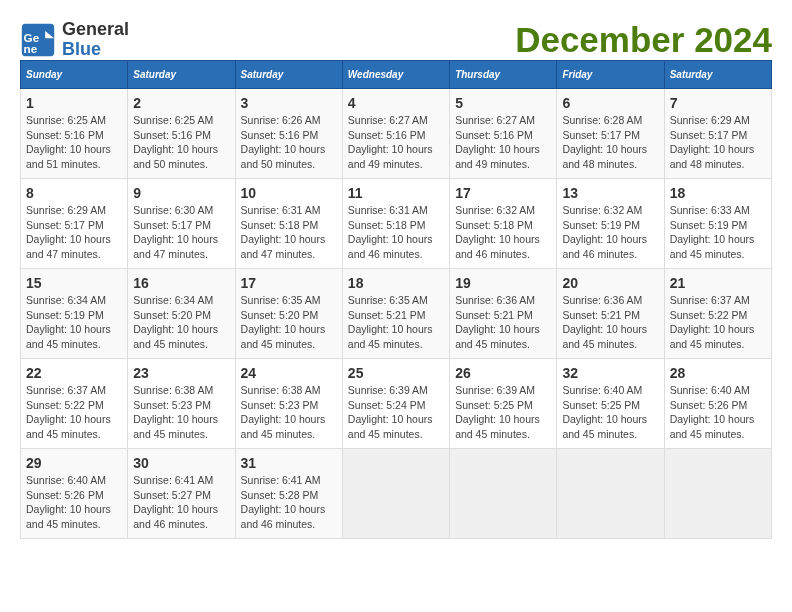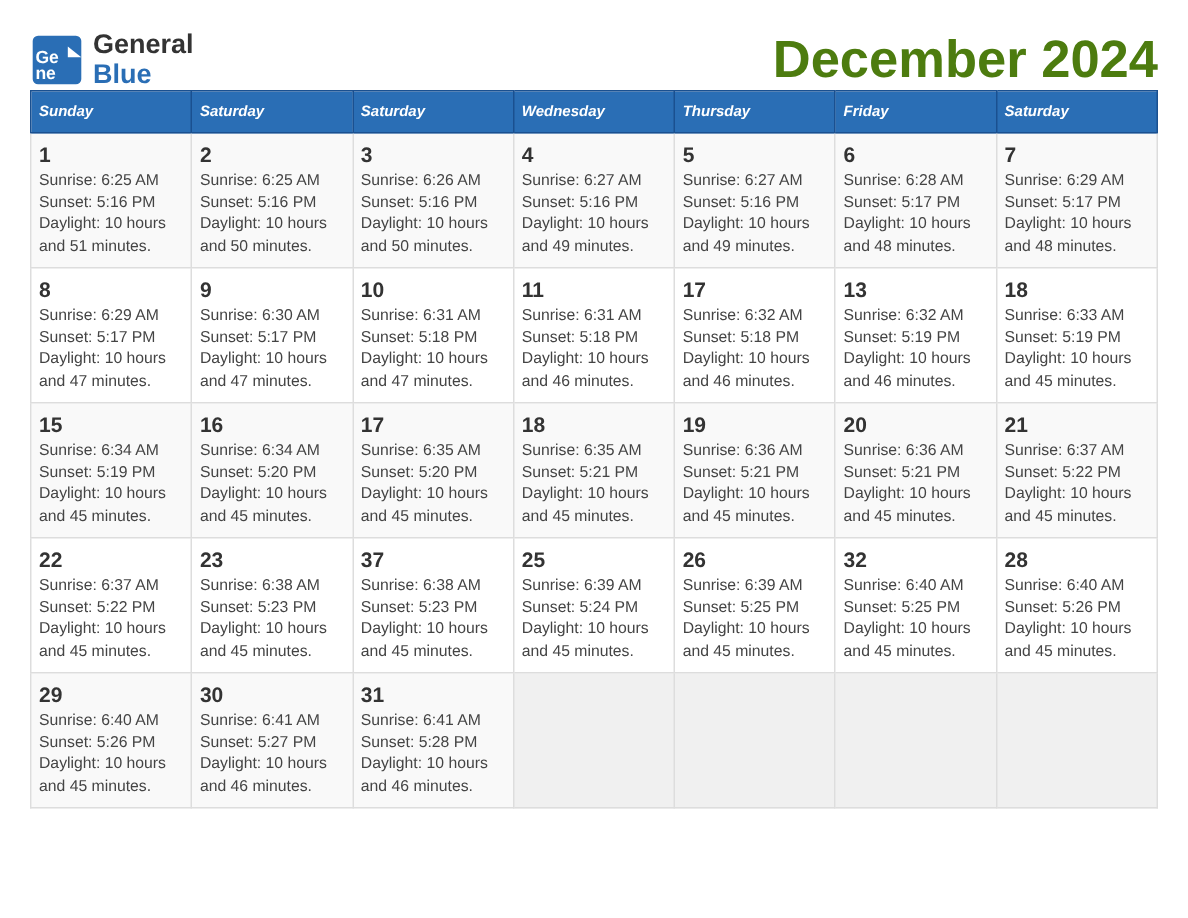--- a/index.html
+++ b/index.html
@@ -321,21 +321,21 @@
       </td>
         <td>
         <span class="day-num">23</span>
         <div class="day-info">
           Sunrise: 6:38 AM<br>
           Sunset: 5:23 PM<br>
           Daylight: 10 hours and 45 minutes.
         </div>
       </td>
         <td>
-        <span class="day-num">37</span>
+        <span class="day-num">24</span>
         <div class="day-info">
           Sunrise: 6:38 AM<br>
           Sunset: 5:23 PM<br>
           Daylight: 10 hours and 45 minutes.
         </div>
       </td>
         <td>
         <span class="day-num">25</span>
         <div class="day-info">
           Sunrise: 6:39 AM<br>

